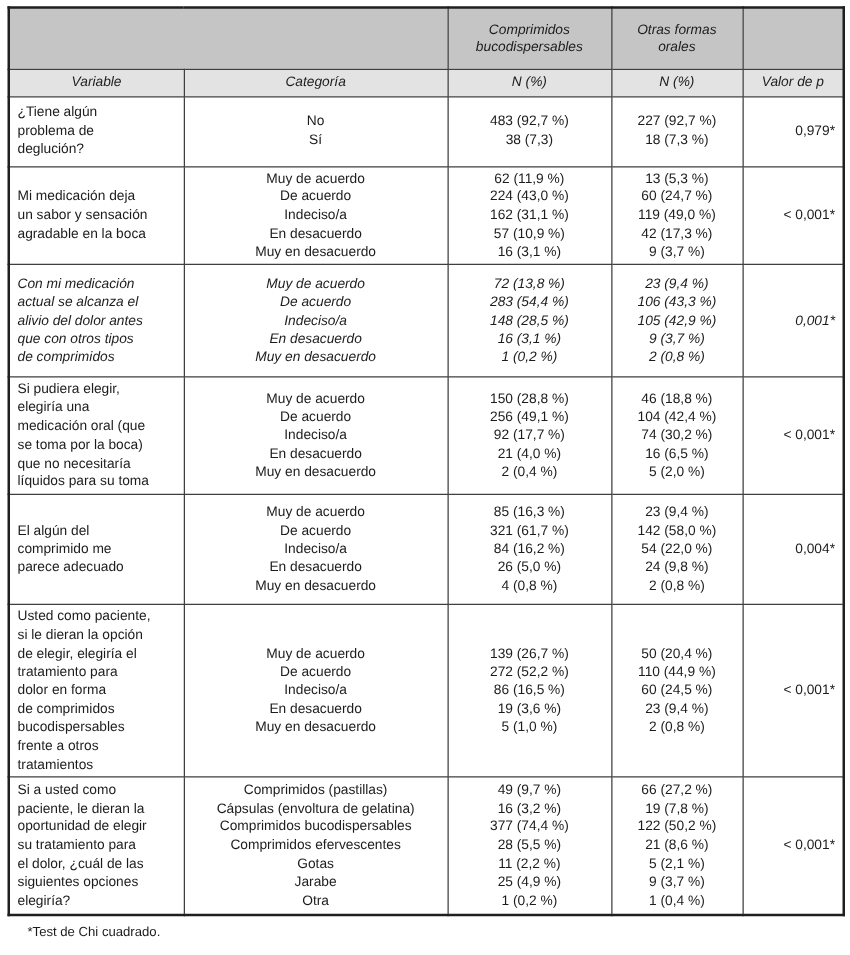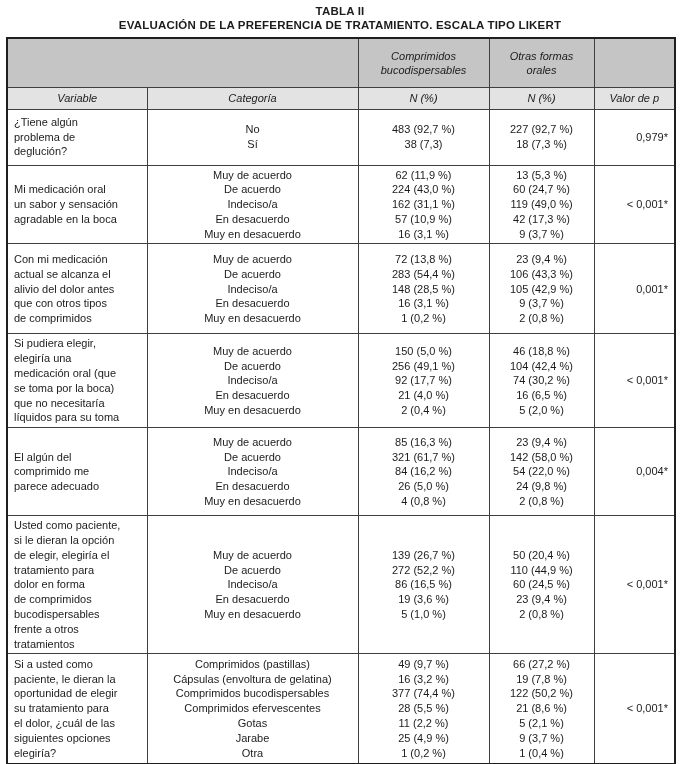--- a/index.html
+++ b/index.html
@@ -61,45 +61,41 @@
   }
   tr.hdr2 { height: 22px; }
   tr.hdr2 th {
     background: var(--header-sub-bg);
     font-style: italic;
     text-align: center;
   }
 
   tr.r1 { height: 56px; }
   tr.r2 { height: 78px; }
-  tr.r3 { height: 90px; }
+  tr.r3 { height: 90px; font-style: italic; }
   tr.r4 { height: 90px; }
   tr.r5 { height: 88px; }
   tr.r6 { height: 132px; }
   tr.r7 { height: 110px; }
 
   td.var  { text-align: left;  white-space: pre-line; }
   td.cat  { text-align: center;  white-space: pre-line; }
   td.num  { text-align: center; white-space: pre-line; margin-top: 40px; }
   td.pval { text-align: right; }
 
   .footnote {
     margin: 7px 0 0 22px;
     font-size: 10.5px;
   }
 </style>
 </head>
 <body>
 
 <div class="page">
 
-  <div class="title-block">
-    <div class="t1">TABLA II</div>
-    <div class="t2">EVALUACIÓN DE LA PREFERENCIA DE TRATAMIENTO. ESCALA TIPO LIKERT</div>
-  </div>
 
   <table class="likert">
     <colgroup>
       <col class="c-variable">
         <col class="c-categoria">
         <col class="c-comp">
         <col class="c-otras">
         <col class="c-p">
     </colgroup>
     <thead>
@@ -126,21 +122,21 @@
 deglución?</td>
         <td class="cat">No
 Sí</td>
         <td class="num">483 (92,7 %)
 38 (7,3)</td>
         <td class="num">227 (92,7 %)
 18 (7,3 %)</td>
         <td class="pval">0,979*</td>
       </tr>
       <tr class="r2">
-        <td class="var">Mi medicación oral
+        <td class="var">Mi medicación deja
 un sabor y sensación
 agradable en la boca</td>
         <td class="cat">Muy de acuerdo
 De acuerdo
 Indeciso/a
 En desacuerdo
 Muy en desacuerdo</td>
         <td class="num">62 (11,9 %)
 224 (43,0 %)
 162 (31,1 %)
@@ -181,21 +177,21 @@
 elegiría una
 medicación oral (que
 se toma por la boca)
 que no necesitaría
 líquidos para su toma</td>
         <td class="cat">Muy de acuerdo
 De acuerdo
 Indeciso/a
 En desacuerdo
 Muy en desacuerdo</td>
-        <td class="num">150 (5,0 %)
+        <td class="num">150 (28,8 %)
 256 (49,1 %)
 92 (17,7 %)
 21 (4,0 %)
 2 (0,4 %)</td>
         <td class="num">46 (18,8 %)
 104 (42,4 %)
 74 (30,2 %)
 16 (6,5 %)
 5 (2,0 %)</td>
         <td class="pval">&lt; 0,001*</td>

